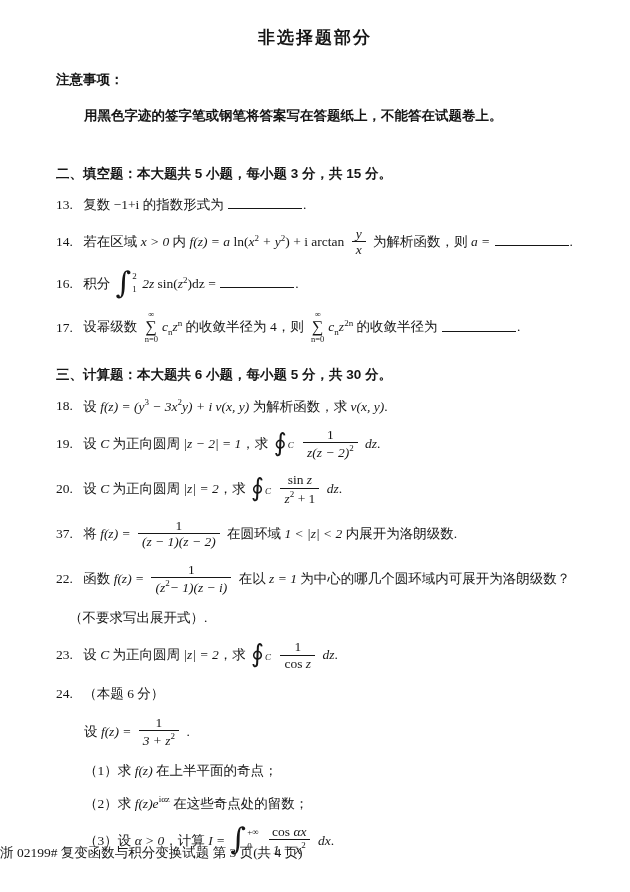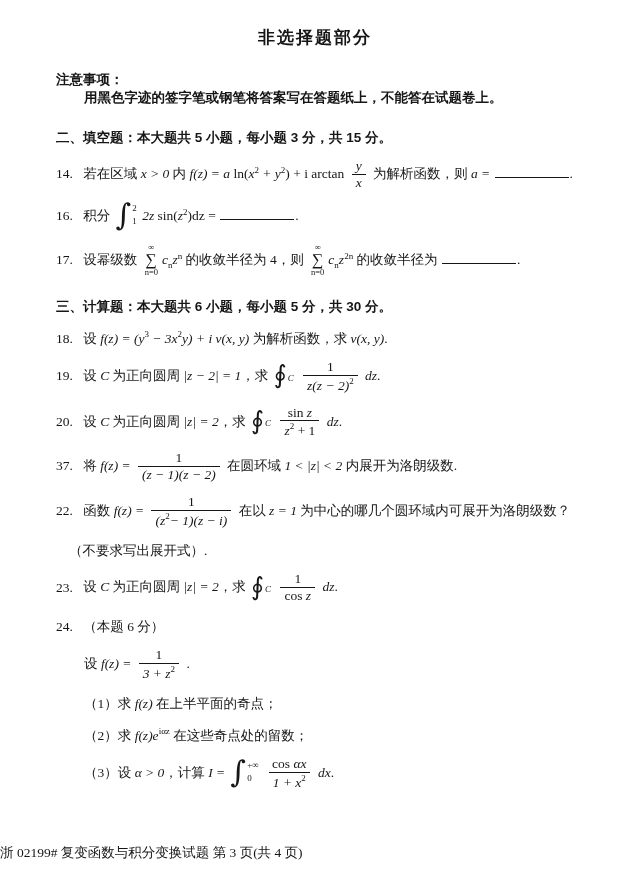--- a/index.html
+++ b/index.html
@@ -4,22 +4,22 @@
 <style>
   html,body{margin:0;padding:0;background:#fff;}
   .page{
     width:630px;height:892px;background:#fff;color:#161616;
     font-family:"Liberation Serif","DejaVu Serif",serif;
     font-size:13.5px;position:relative;box-sizing:border-box;
     padding:26px 38px 0 56px;overflow:hidden;
   }
   .hei{font-family:"Liberation Sans","DejaVu Sans",sans-serif;font-weight:bold;}
   .title{text-align:center;font-size:17px;margin:0 18px 22px 0;letter-spacing:2px;}
-  .notice-h{font-size:13.5px;margin-bottom:0;}
-  .notice-b{font-size:13.5px;margin-bottom:22px;padding-left:28px;}
+  .notice-h{font-size:13.5px;margin-bottom:18px;}
+  .notice-b{font-size:13.5px;margin-bottom:40px;padding-left:28px;}
   .sec{font-size:13.5px;margin-bottom:12px;margin-top:20px;}
   .q{margin-bottom:12px;white-space:nowrap;line-height:1.45;}
   .q .no{margin-right:7px;}
   .mi{font-style:italic;}
   .mr{font-style:normal;}
   sup{font-size:9px;}
   sub{font-size:9px;}
   .blank{display:inline-block;width:74px;border-bottom:1px solid #161616;height:13px;vertical-align:baseline;margin:0 1px;}
   .frac{display:inline-flex;flex-direction:column;align-items:center;vertical-align:middle;margin:0 4px;line-height:1.15;position:relative;top:-1px;}
   .frac .num{padding:0 4px;}
@@ -40,20 +40,27 @@
 
 <div class="page">
 
   <div class="title hei">非选择题部分</div>
 
   <div class="notice-h hei">注意事项：</div>
   <div class="notice-b hei">用黑色字迹的签字笔或钢笔将答案写在答题纸上，不能答在试题卷上。</div>
 
   <div class="sec hei">二、填空题：本大题共 5 小题，每小题 3 分，共 15 分。</div>
 
+  <div class="q">
+    <span class="no">13.</span>
+    <span>复数</span>
+    <span class="mr">−1+i</span>
+    <span>的指数形式为</span>
+    <span class="blank"></span><span>.</span>
+  </div>
 
   <div class="q">
     <span class="no">14.</span>
     <span>若在区域</span>
     <i class="mi">x &gt; 0</i>
     <span>内</span>
     <i class="mi">f(z) = a</i>
     <span class="mr">ln(</span><i class="mi">x</i><sup>2</sup>
     <i class="mi">+ y</i><sup>2</sup><span class="mr">) + i arctan</span>
     <span class="frac">

